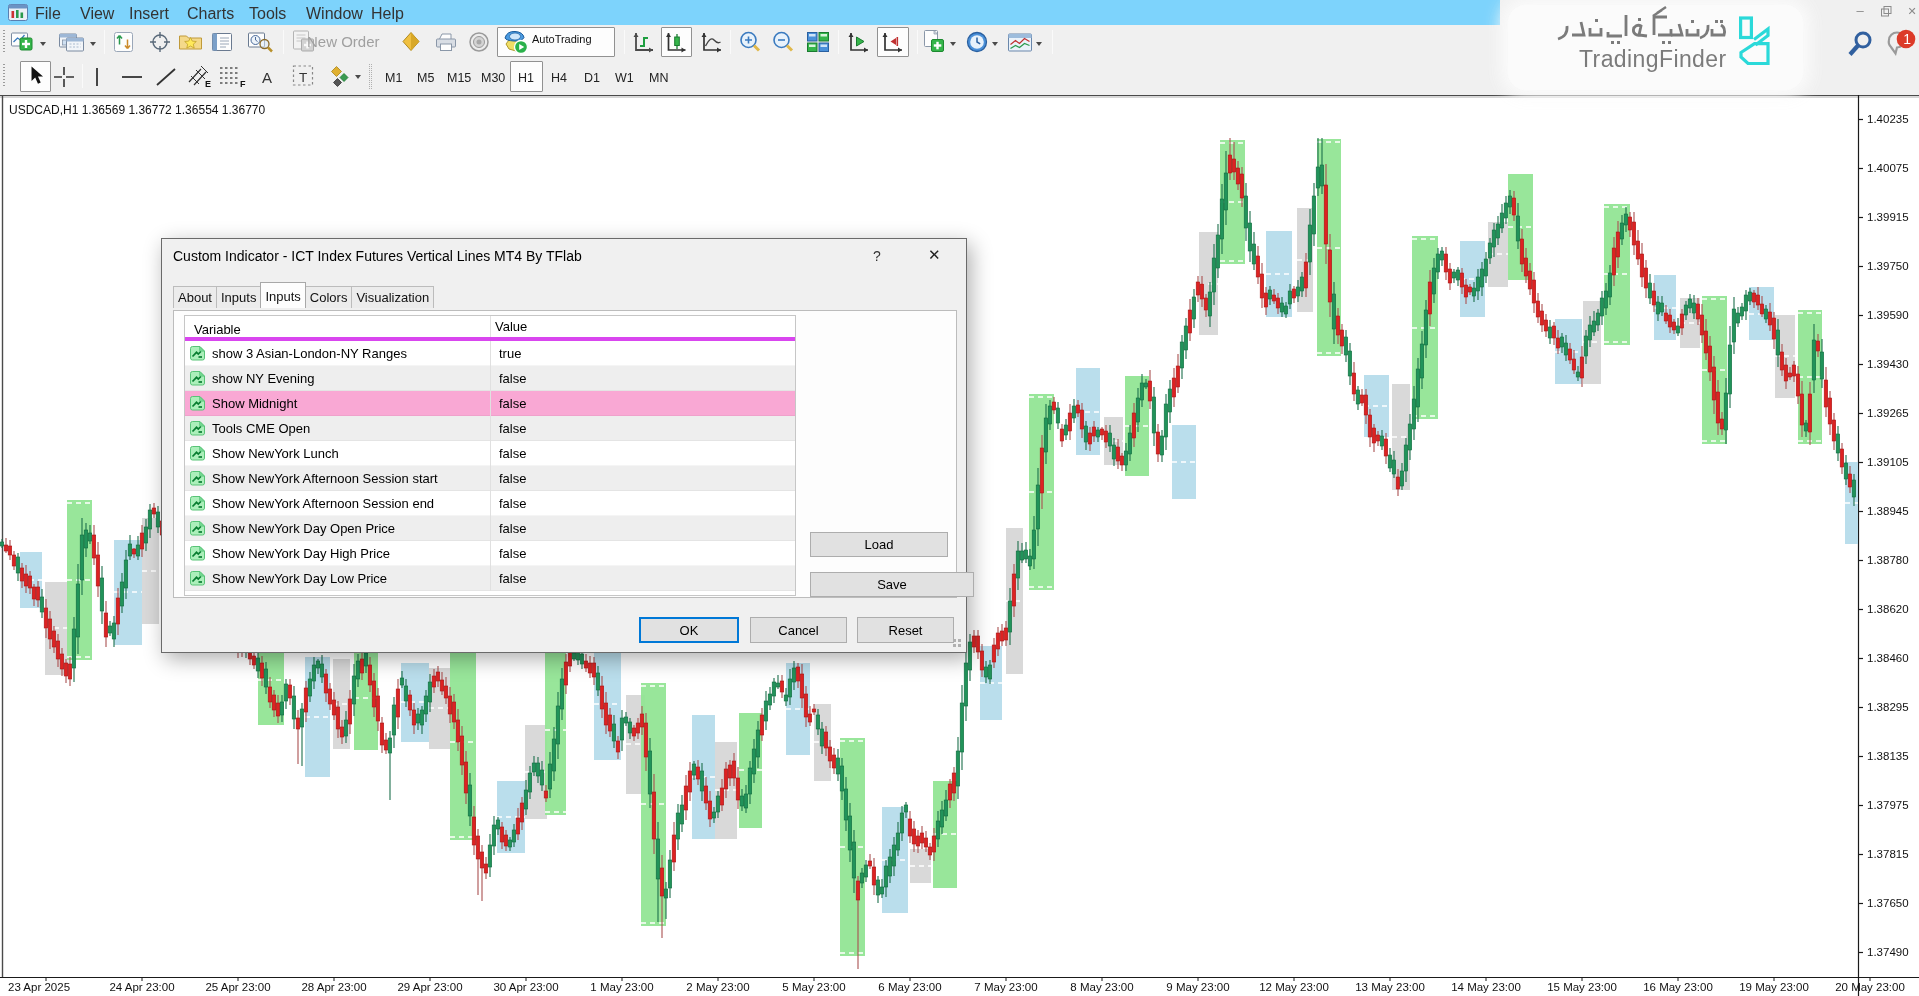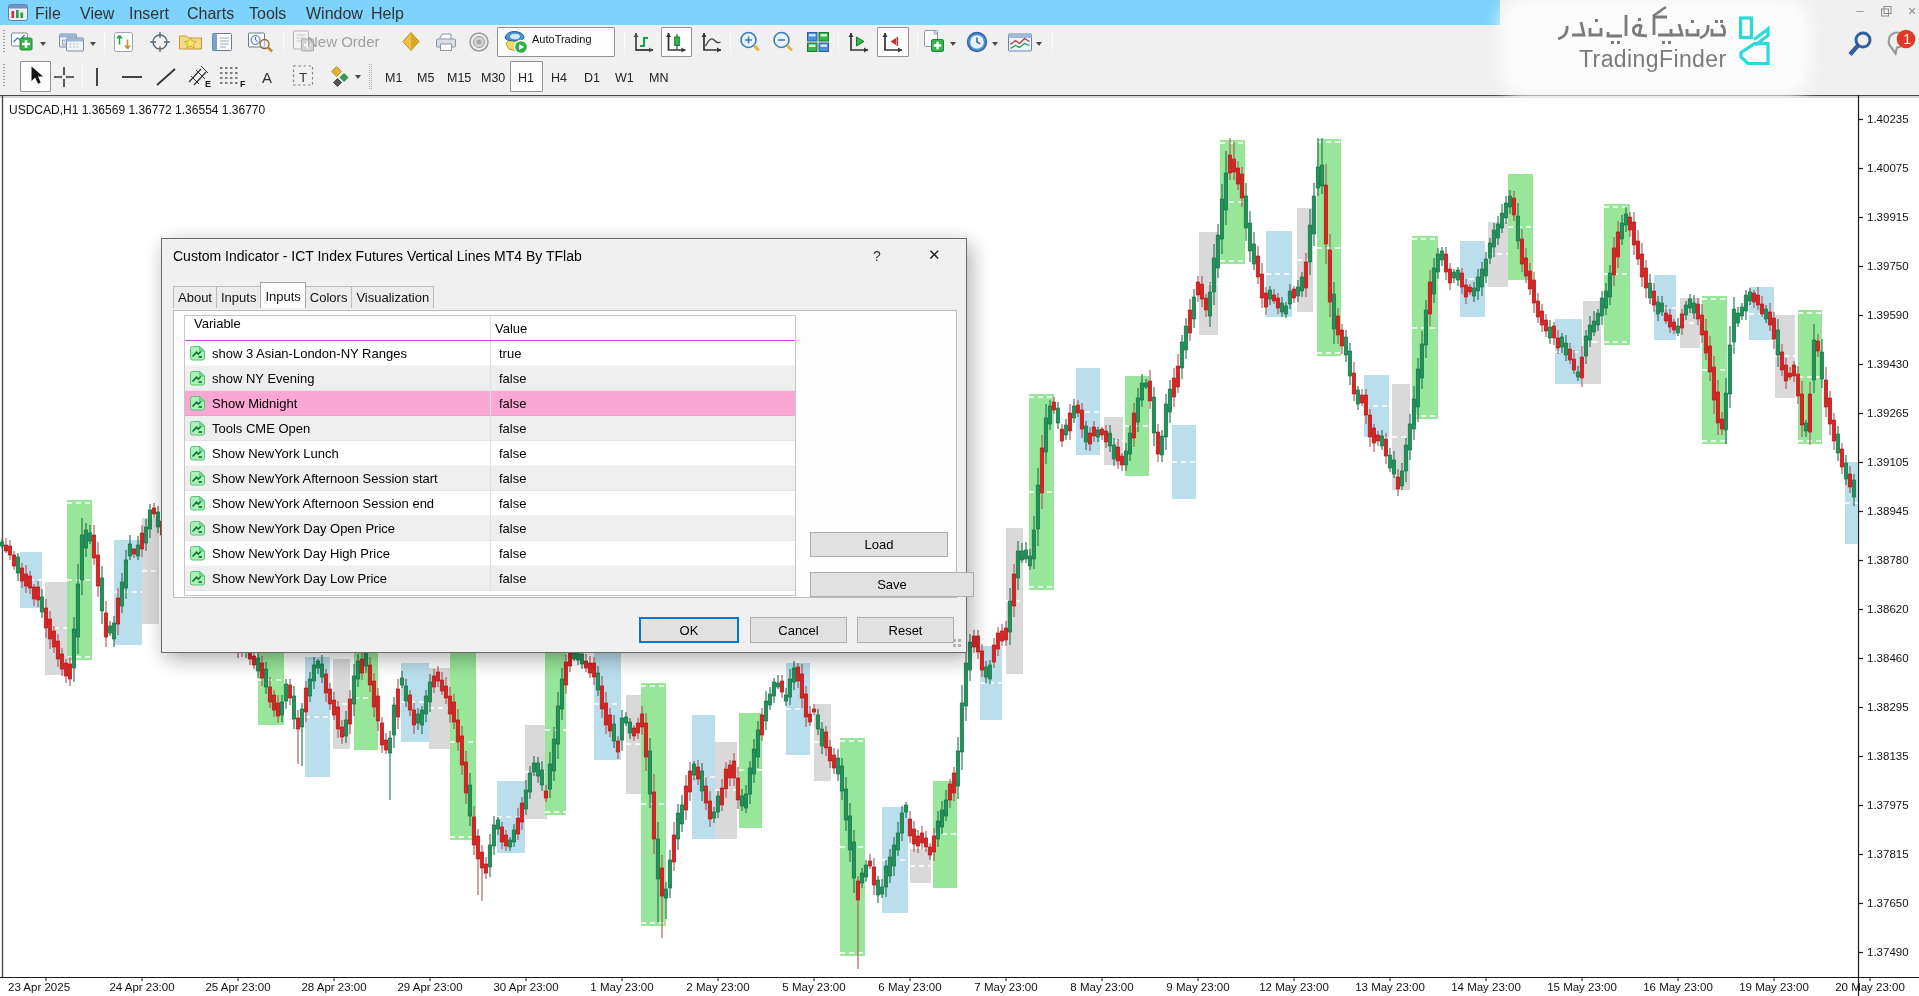--- a/index.html
+++ b/index.html
@@ -25,21 +25,21 @@
 #dlg .qm{position:absolute;left:711px;top:9px;font-size:14px;color:#333}
 #dlg .xx{position:absolute;left:766px;top:7px;font-size:15px;color:#222}
 .tabs{position:absolute;left:11px;top:47px;height:22px;display:flex;font-size:13px}
 .tab{border:1px solid #bcbcbc;border-bottom:none;background:#ececec;padding:3px 4px 0 4px;
  margin-right:-1px;height:22px;color:#111;z-index:1}
 .tab.sel{background:#fdfdfd;height:26px;margin-top:-4px;padding-top:6px;z-index:3;border-color:#a8a8a8}
 .tabpane{position:absolute;left:11px;top:71px;width:784px;height:288px;background:#fdfdfd;
  border:1px solid #bcbcbc;z-index:2}
 .grid{position:absolute;left:10px;top:4px;width:612px;height:281px;background:#fff;
  border:1px solid #c6c6c6;overflow:hidden}
-.gridhead{display:flex;height:25px;border-bottom:1px solid #d946ef;align-items:flex-start}
+.gridhead{display:flex;height:25px;border-bottom:4px solid #d946ef;align-items:flex-end}
 .gridhead div{padding-left:9px}
 .row{display:flex;height:25px;align-items:center;box-shadow:inset 0 -1px 0 rgba(0,0,0,0.04)}
 .c1{width:305px;display:flex;align-items:center;align-self:stretch}
 .c2{border-left:1px solid #e0e0e0;padding-left:8px;flex:1;align-self:stretch;display:flex;align-items:center}
 .vicon{width:17px;height:17px;margin:0 6px 0 4px;flex:none}
 .btn{position:absolute;background:#e1e1e1;border:1px solid #adadad;font-size:13px;
  display:flex;align-items:center;justify-content:center;color:#000}
 .btn.def{border:2px solid #0078d7}
 </style></head>
 <body>

